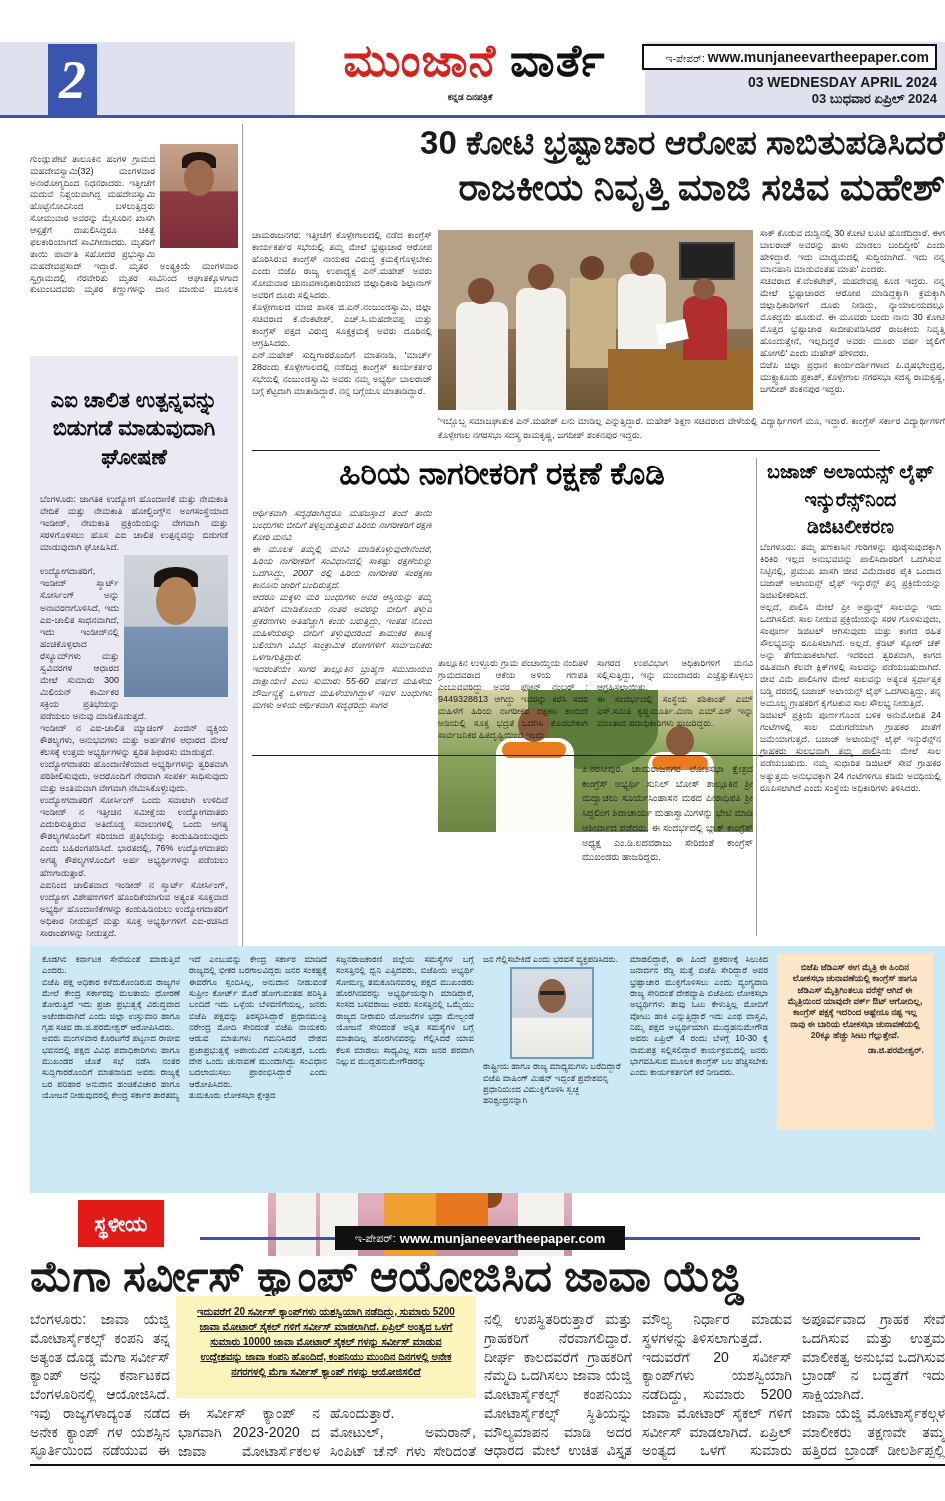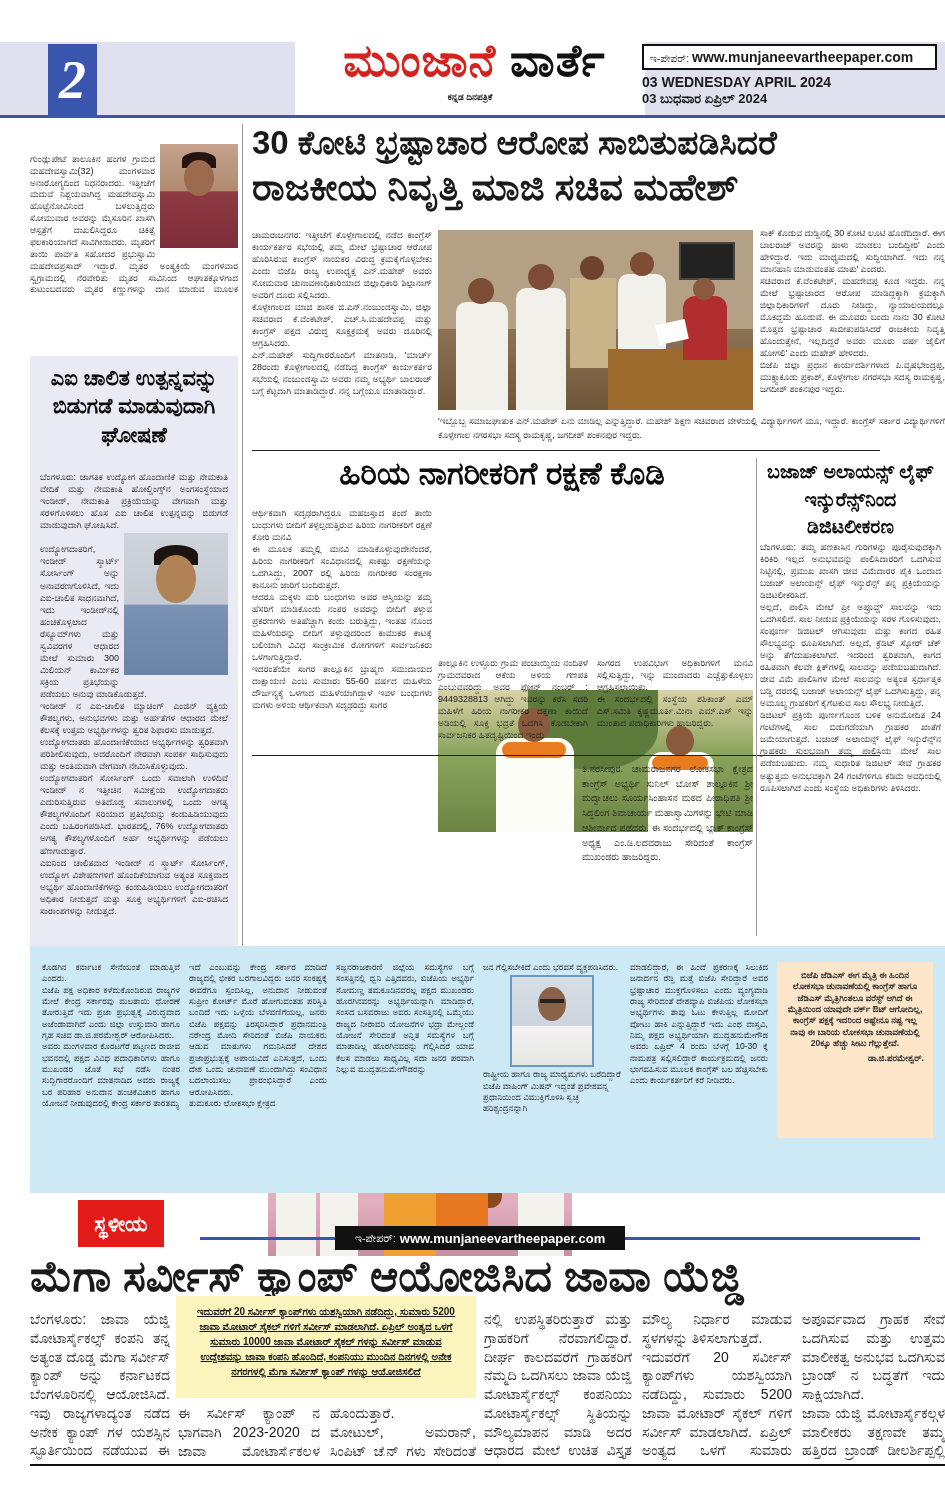--- a/index.html
+++ b/index.html
@@ -12,70 +12,70 @@
   
   #header-band{left:0;top:42px;width:945px;height:73px;background:#dfe1ee;}
   #pagenum{left:48px;top:44px;width:49px;height:71px;background:#3a55ad;color:#fff;
            display:flex;align-items:center;justify-content:center;
            font:italic bold 54px "Liberation Serif","DejaVu Serif",serif;}
   #masthead{left:295px;top:34px;width:350px;height:82px;background:#fff;text-align:center;}
   #masthead .title{font-size:45px;font-weight:bold;line-height:1.2;letter-spacing:1px;margin-left:9px;}
   #masthead .red{color:#d4231f;}
   #masthead .blk{color:#111;}
   #masthead .tag{font-size:9px;font-weight:bold;margin-top:4px;}
-  #header-right{left:642px;top:44px;width:295px;text-align:left;}
+  #header-right{left:642px;top:44px;width:295px;text-align:right;}
   #epaper-box{border:2px solid #111;background:#fff;padding:3px 6px;font-size:10.5px;}
   #epaper-box .url{font-weight:bold;font-size:14px;}
   #date-en{font-size:14px;font-weight:bold;margin-top:4px;}
   #date-kn{font-size:13px;font-weight:bold;margin-top:1px;}
   #header-rule{left:0;top:115px;width:945px;height:3px;background:#3a55ad;}
 
   
   .vrule{width:1px;background:#9a9aa6;}
   .hrule{height:1px;background:#222;}
 
   
   .hl{font-weight:bold;color:#0c0c0c;}
 
   
   #art1{left:30px;top:124px;width:208px;height:230px;}
   #art1 .hl{font-size:23px;text-align:center;line-height:1.2;}
   #art1 .bodytext{font-size:9px;line-height:1.32;margin-top:6px;}
   #art2{left:30px;top:356px;width:208px;height:608px;background:#e9eaf3;padding:8px 10px;box-sizing:border-box;}
-  #art2 .hl{font-size:21px;text-align:center;line-height:1.35;margin:0 0 10px 0;}
+  #art2 .hl{font-size:21px;text-align:center;line-height:1.35;margin:22px 0 10px 0;}
   #art2 .bodytext{font-size:9px;line-height:1.34;}
   .float-photo{float:right;margin:2px 0 3px 5px;}
 
   
-  #main-hl{left:252px;top:122px;width:693px;text-align:left;}
+  #main-hl{left:252px;top:122px;width:693px;text-align:right;}
   #main-hl .l1{font-size:33px;font-weight:bold;line-height:1.3;}
   #main-hl .l2{font-size:37px;font-weight:bold;line-height:1.25;}
   #main-left{left:252px;top:230px;width:180px;height:184px;}
   #main-right{left:760px;top:228px;width:185px;height:198px;}
   #main-left .bodytext,#main-right .bodytext{font-size:9px;line-height:1.33;}
   #main-caption{left:438px;top:414px;width:507px;height:34px;font-size:9px;line-height:1.6;}
 
   
   #sen-hl{left:252px;top:456px;width:500px;text-align:center;font-size:31px;}
   #sen-left{left:252px;top:508px;width:180px;height:244px;}
-  #sen-left .bodytext{font-size:9px;line-height:1.33;}
+  #sen-left .bodytext{font-size:9px;line-height:1.33;font-style:italic;}
   #sen-b1{left:438px;top:658px;width:150px;height:94px;}
   #sen-b2{left:597px;top:658px;width:156px;height:94px;}
   #sen-b1 .bodytext,#sen-b2 .bodytext{font-size:9px;line-height:1.33;}
   #swami-caption{left:582px;top:762px;width:171px;height:176px;font-size:9.5px;line-height:1.55;}
 
   
   #bajaj{left:760px;top:458px;width:181px;height:480px;}
   #bajaj .hl{font-size:19px;text-align:center;line-height:1.45;}
   #bajaj .bodytext{font-size:9px;line-height:1.34;margin-top:0;}
 
   
   #bjp{left:30px;top:946px;width:915px;height:247px;background:#cde9f6;box-sizing:border-box;padding:8px 12px;}
   #bjp .hl{font-size:29px;text-align:center;line-height:1.2;}
-  #bjp-cols{display:flex;gap:9px;margin-top:8px;height:176px;overflow:hidden;}
+  #bjp-cols{display:flex;gap:9px;height:176px;overflow:hidden;}
   #bjp-cols .col{flex:1;font-size:8.6px;line-height:1.32;}
   #bjp-quote{background:#fce5c9;padding:8px 9px;font-size:9.5px;line-height:1.55;text-align:center;
              font-weight:bold;color:#333;box-sizing:border-box;}
   #bjp-quote .attr{display:block;margin-top:4px;text-align:right;}
 
   
   #local-label{left:78px;top:1200px;width:86px;height:47px;background:#e21a18;color:#fff;
                display:flex;align-items:center;justify-content:center;font-size:21px;font-weight:bold;}
   #local-bar-line{left:200px;top:1237px;width:720px;height:3px;background:#3a55ad;}
   #local-epaper{left:335px;top:1226px;width:290px;height:24px;background:#111;color:#fff;

